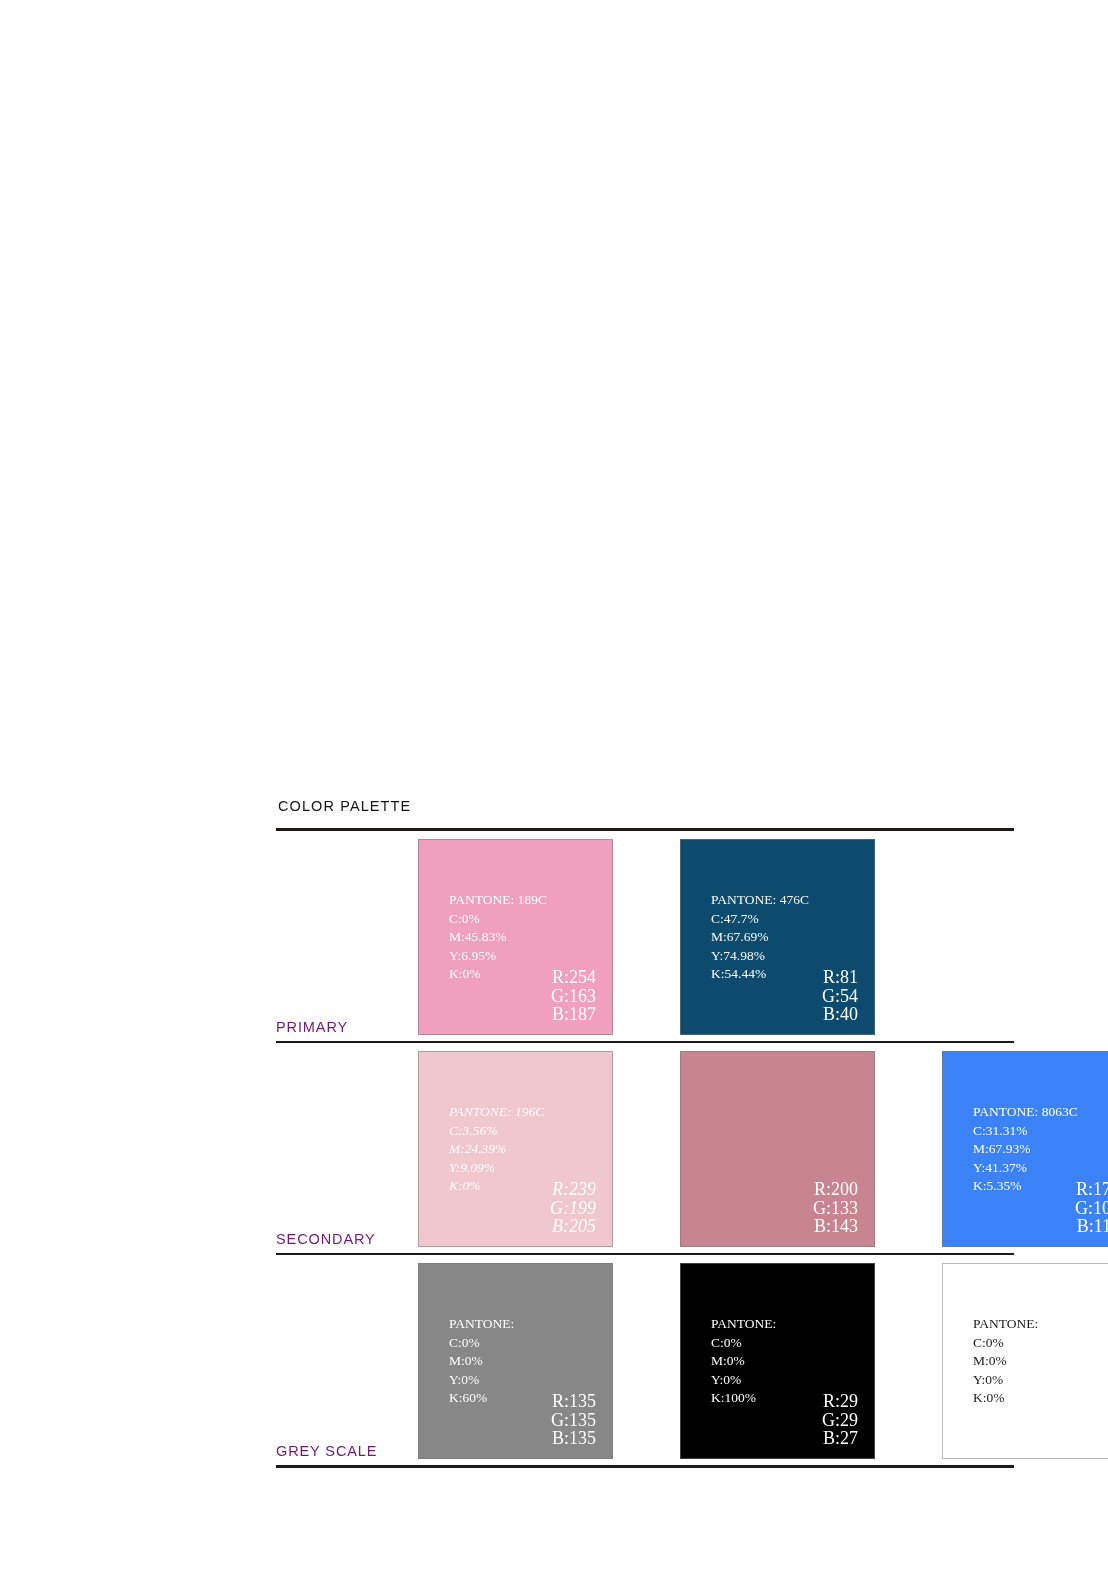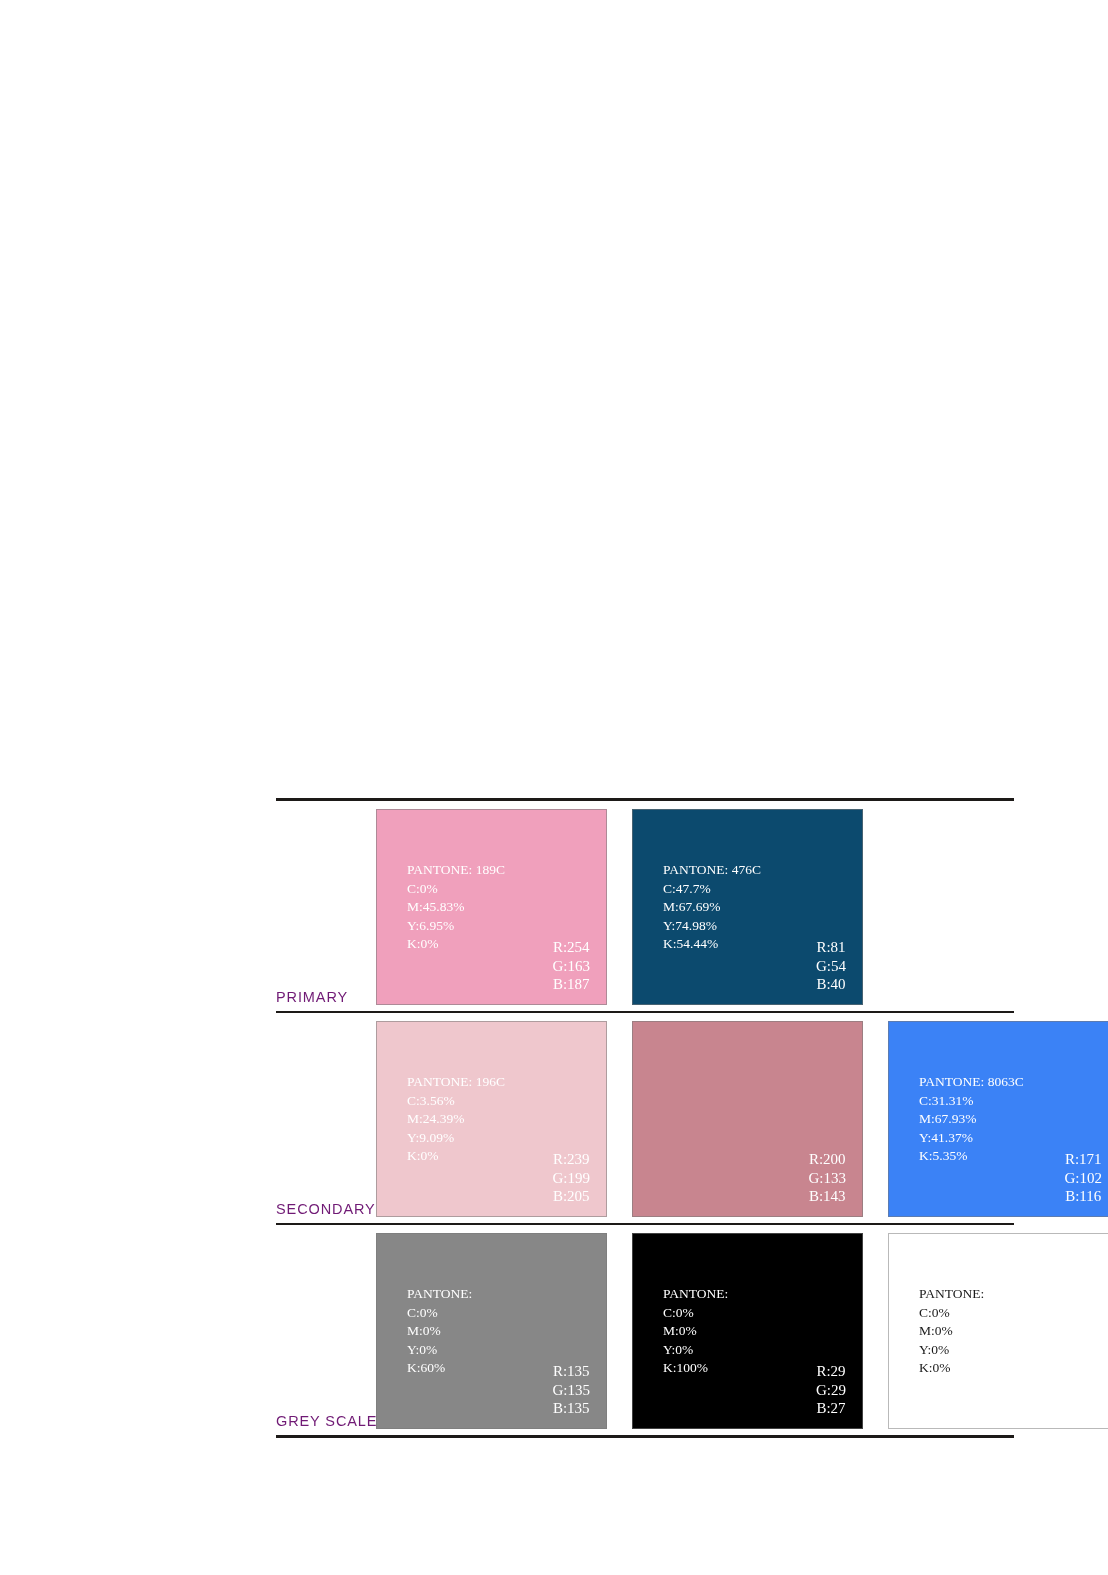--- a/index.html
+++ b/index.html
@@ -64,59 +64,61 @@
     flex: 0 0 100px;
   }
 
   .swatches {
     display: flex;
     gap: 25px;
     padding-bottom: 6px;
   }
 
   .swatch {
-    width: 231px;
+    width: 195px;
     height: 196px;
     position: relative;
     box-sizing: border-box;
     border: 1px solid rgba(120,120,120,0.55);
+    margin-left: 42px;
   }
   .swatch.framed {
     border: 1px solid #b9b9b9;
   }
 
   .cmyk {
     position: absolute;
     left: 30px;
     top: 51px;
     line-height: 18.6px;
     font-size: 13.5px;
     white-space: nowrap;
   }
   .rgb {
     position: absolute;
     right: 16px;
     bottom: 10px;
     line-height: 18.6px;
-    font-size: 15px;
-    text-align: center;
+    font-size: 18px;
+    text-align: right;
     white-space: nowrap;
   }
 
   .light-text { color: #ffffff; }
   .dark-text  { color: #1a1a1a; }
 
   
   .row-wrap { margin-bottom: 0; }
 </style>
 </head>
 <body>
 
 <div id="palette">
 
+  <div class="section-title">COLOR PALETTE</div>
 
   <div class="rule"></div>
 
   <div id="rows-container">
       <div class="row-wrap">
         <div class="row">
           <div class="row-label">PRIMARY</div>
           <div class="swatches">
             <div class="swatch" style="background: rgb(240, 160, 188);">
               <div class="cmyk light-text">
@@ -147,21 +149,21 @@
               </div>
             </div>
           </div>
         </div>
         <div class="rule-thin"></div>
       </div>
       <div class="row-wrap">
         <div class="row">
           <div class="row-label">SECONDARY</div>
           <div class="swatches">
-            <div class="swatch" style="background: rgb(239, 199, 205);">
+            <div class="swatch" style="background: rgb(239, 199, 205); font-style: italic;">
               <div class="cmyk light-text">
                 <div>PANTONE: 196C</div>
                 <div>C:3.56%</div>
                 <div>M:24.39%</div>
                 <div>Y:9.09%</div>
                 <div>K:0%</div>
               </div>
               <div class="rgb light-text">
                 <div>R:239</div>
                 <div>G:199</div>

